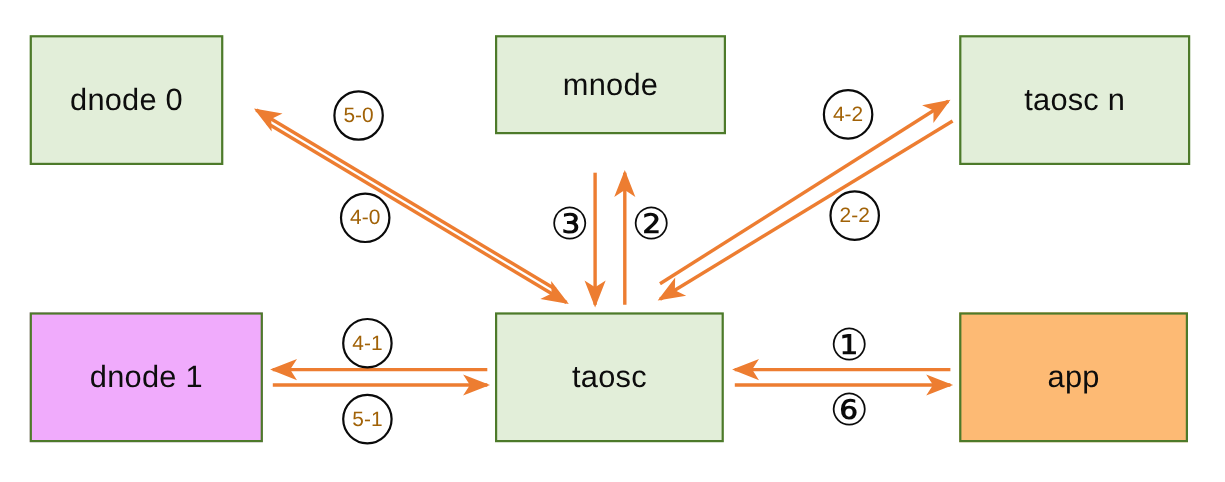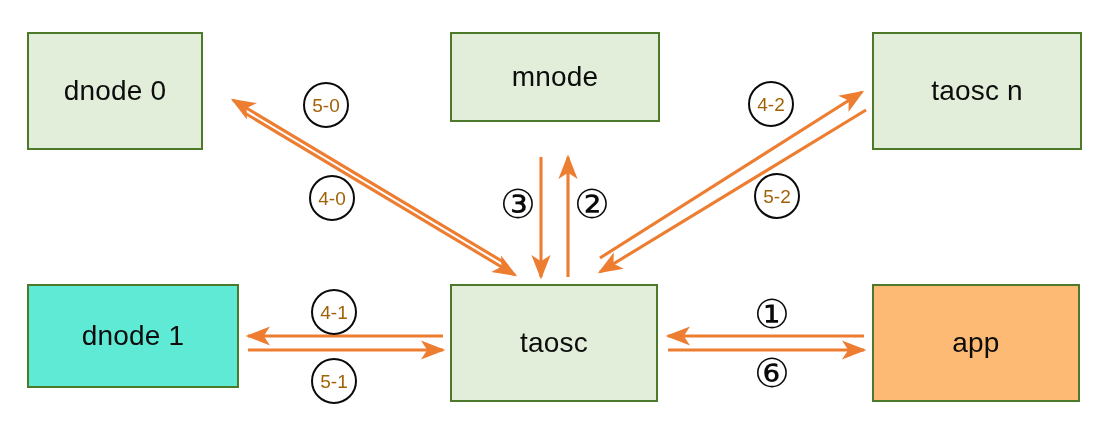--- a/index.html
+++ b/index.html
@@ -107,42 +107,42 @@
   <div id="node-layer">
       <div class="node-box" style="left: 27px; top: 32px; width: 176px; height: 118px; background: rgb(226, 238, 217); border-color: rgb(77, 122, 42);">
         <span class="node-label">dnode 0</span>
       </div>
       <div class="node-box" style="left: 450px; top: 32px; width: 210px; height: 90px; background: rgb(226, 238, 217); border-color: rgb(77, 122, 42);">
         <span class="node-label">mnode</span>
       </div>
       <div class="node-box" style="left: 872px; top: 32px; width: 210px; height: 118px; background: rgb(226, 238, 217); border-color: rgb(77, 122, 42);">
         <span class="node-label">taosc n</span>
       </div>
-      <div class="node-box" style="left: 27px; top: 284px; width: 212px; height: 104px; background: #5eead4; border-color: rgb(77, 122, 42);">
+      <div class="node-box" style="left: 27px; top: 284px; width: 212px; height: 118px; background: #f0abfc; border-color: rgb(77, 122, 42);">
         <span class="node-label">dnode 1</span>
       </div>
       <div class="node-box" style="left: 450px; top: 284px; width: 208px; height: 118px; background: rgb(226, 238, 217); border-color: rgb(77, 122, 42);">
         <span class="node-label">taosc</span>
       </div>
       <div class="node-box" style="left: 872px; top: 284px; width: 208px; height: 118px; background: #fdba74; border-color: rgb(77, 122, 42);">
         <span class="node-label">app</span>
       </div>
     </div>
   <div id="badge-layer">
       <div class="edge-badge badge-pair" style="left: 303px; top: 82px; border-color: rgb(10, 10, 10);">
         <span class="badge-text">5-0</span>
       </div>
       <div class="edge-badge badge-pair" style="left: 309px; top: 175px; border-color: rgb(10, 10, 10); align-items: center;">
         <span class="badge-text">4-0</span>
       </div>
       <div class="edge-badge badge-pair" style="left: 748px; top: 81px; border-color: rgb(10, 10, 10);">
         <span class="badge-text">4-2</span>
       </div>
       <div class="edge-badge badge-pair" style="left: 754px; top: 173px; border-color: rgb(10, 10, 10);">
-        <span class="badge-text">5-2</span>
+        <span class="badge-text">2-2</span>
       </div>
       <div class="edge-badge badge-circled" style="left: 518px; top: 204px;">
         <span class="badge-text">③</span>
       </div>
       <div class="edge-badge badge-circled" style="left: 592px; top: 204px;">
         <span class="badge-text">②</span>
       </div>
       <div class="edge-badge badge-pair" style="left: 311px; top: 289px; border-color: rgb(10, 10, 10);">
         <span class="badge-text">4-1</span>
       </div>

